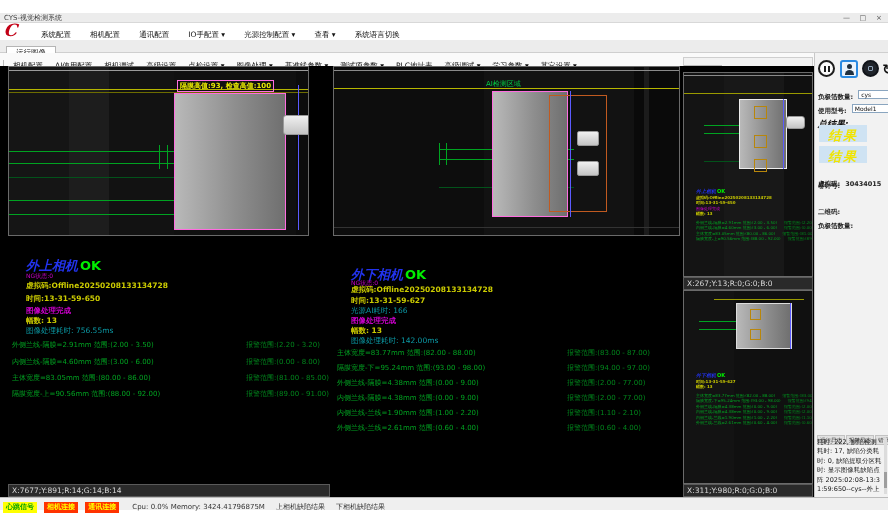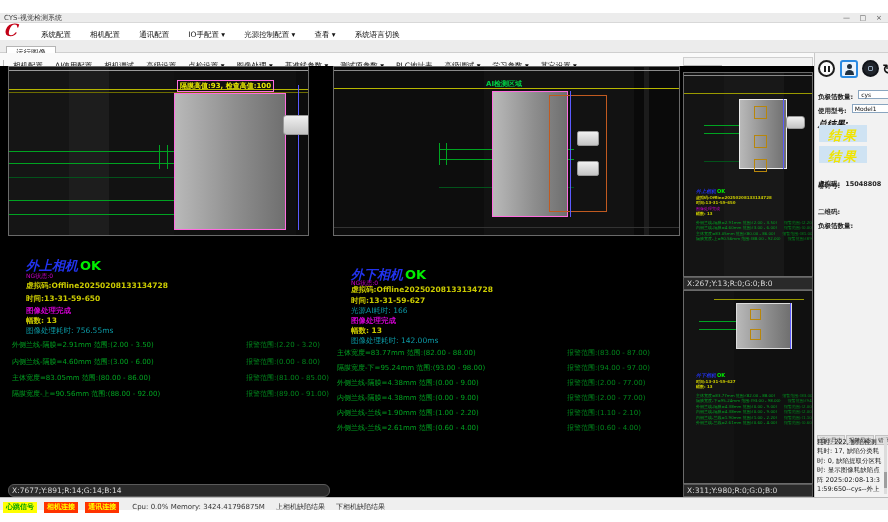--- a/index.html
+++ b/index.html
@@ -176,41 +176,41 @@
         </div>
       <div class="meas-row" style="top:137px;">
           <span class="meas-val">主体宽度=83.05mm 范围:(80.00 - 86.00)</span>
           <span class="meas-alarm" style="left:238px;">报警范围:(81.00 - 85.00)</span>
         </div>
       <div class="meas-row" style="top:153px;">
           <span class="meas-val">隔膜宽度-上=90.56mm 范围:(88.00 - 92.00)</span>
           <span class="meas-alarm" style="left:238px;">报警范围:(89.00 - 91.00)</span>
         </div>
     </div>
-    <div class="caption" style="left:8px;top:418px;width:322px;border-radius:6px;">X:7677;Y:891;R:14;G:14;B:14</div>
+    <div class="caption" style="left:8px;top:418px;width:322px;">X:7677;Y:891;R:14;G:14;B:14</div>
 
     <div class="imgbox" style="left:333px;top:0;width:347px;height:170px;background:#0b0b0b;">
       <div class="band" style="left:0;width:150px;background:#0d0d0d;"></div>
       <div class="band" style="left:150px;width:150px;background:#121212;"></div>
       <div class="band" style="left:300px;width:47px;background:#0a0a0a;"></div>
       <div class="band" style="left:310px;width:5px;background:#1c1c1c;"></div>
       <div class="hline" style="left:0;top:3px;width:347px;background:#8a8a8a;"></div>
       <div class="hline" style="left:0;top:21px;width:347px;background:#b6b600;"></div>
       <div class="hline" style="left:0;top:160px;width:347px;background:#333;"></div>
       <div class="hline" style="left:105px;top:82px;width:135px;background:#00a321;"></div>
       <div class="hline" style="left:105px;top:92px;width:135px;background:#00a321;"></div>
       <div class="hline" style="left:105px;top:120px;width:135px;background:#02521a;"></div>
       <div class="vline" style="left:105px;top:76px;height:22px;background:#00a321;"></div>
       <div class="vline" style="left:112px;top:76px;height:22px;background:#00a321;"></div>
       <div class="cellrect" style="left:158px;top:24px;width:76px;height:126px;"></div>
       <div class="orect" style="left:215px;top:28px;width:58px;height:117px;"></div>
       <div class="vline" style="left:236px;top:24px;height:126px;background:#5b5bff;"></div>
       <div class="blob" style="left:243px;top:64px;width:22px;height:15px;border-radius:2px;"></div>
       <div class="blob" style="left:243px;top:94px;width:22px;height:15px;border-radius:2px;"></div>
-      <div class="ovl-green" style="left:152px;top:12px;font-weight:bold;">AI检测区域</div>
+      <div class="ovl-green" style="left:152px;top:12px;">AI检测区域</div>
     </div>
 
     <div style="position:absolute;left:333px;top:170px;width:347px;height:248px;">
       <div class="cam-line" style="left:18px;top:28px;">
         <span class="cam-name">外下相机</span><span class="cam-ok">OK</span>
       </div>
       <div class="ng-info" style="left:18px;top:43px;">NG状态:0</div>
       <div class="yline" style="left:18px;top:49px;">虚拟码:Offline20250208133134728</div>
       <div class="yline" style="left:18px;top:60px;">时间:13-31-59-627</div>
       <div class="cline" style="left:18px;top:70px;text-align:center;">光源AI耗时: 166</div>
@@ -319,21 +319,21 @@
       <span class="sb-label">使用型号:</span>
       <span class="sb-input">Model1</span>
     </div>
     <div class="sb-row" style="top:59px;">
       <span class="sb-total">总结果:</span>
     </div>
     <div class="resbox" style="top:72px;"><span>结果</span></div>
     <div class="resbox" style="top:93px;"><span>结果</span></div>
     <div class="sb-row" style="top:118px;">
       <span class="sb-label">虚拟码:</span>
-      <span class="sb-label">15048808</span>
+      <span class="sb-label">30434015</span>
     </div>
     <div class="sb-row" style="top:120px;text-align:center;"><span class="sb-label">卷针号:</span></div>
     <div class="sb-row" style="top:146px;"><span class="sb-label">二维码:</span></div>
     <div class="sb-row" style="top:160px;"><span class="sb-label">负极箔数量:</span></div>
 
     <div class="log-tabs" style="top:374px;">
       <span>运行日志</span><span>报警日志</span><span>错误日志</span>
     </div>
     <div class="log-text" style="top:385px;height:56px;overflow:hidden;">耗时: 222, 缺陷检测耗时: 17, 缺陷分类耗时: 0, 缺陷提取分区耗时: 显示图像耗缺陷点阵 2025:02:08-13:31:59:650--cys--外上相机--图像处理耗时: 258.00ms</div>
     <div class="log-scroll" style="top:385px;height:56px;">

